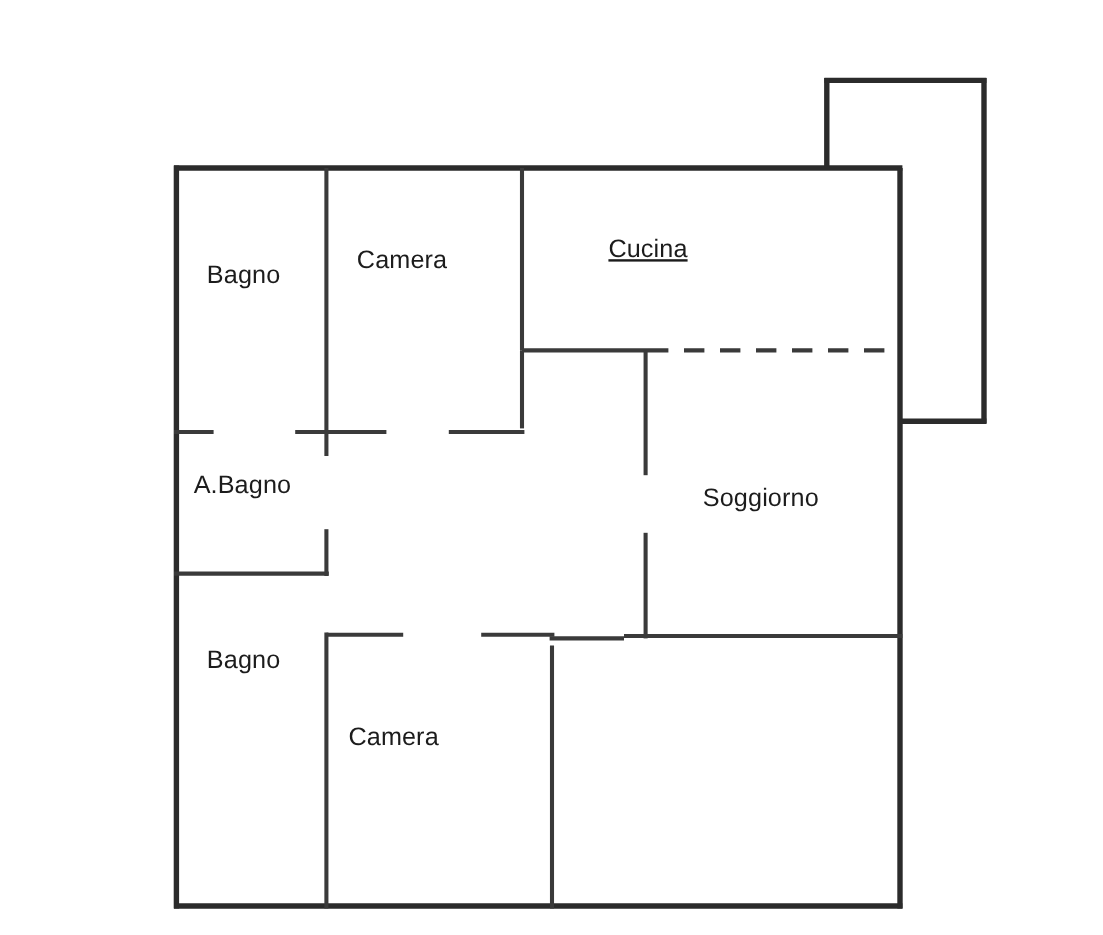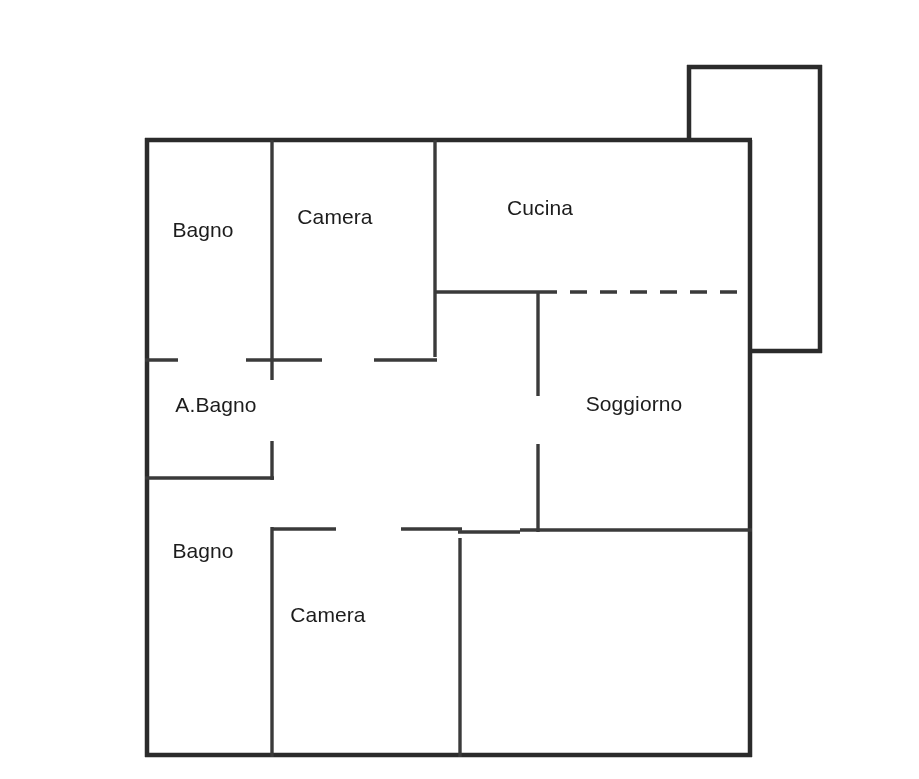--- a/index.html
+++ b/index.html
@@ -119,24 +119,24 @@
 
       <path class="wall-thin" d="M458,532 L520,532"></path>
     </g>
 
   </svg>
 
   <div class="room-label" style="left:203px; top:230px;">Bagno</div>
 
   <div class="room-label" style="left:335px; top:217px;">Camera</div>
 
-  <div class="room-label" style="left:540px; top:208px;">Cucina</div>
+  <div class="room-label" style="left:540px; top:208px;text-decoration:underline;">Cucina</div>
 
-  <div class="room-label" style="left:216px; top:405px;">A.Bagno</div>
+  <div class="room-label" style="left:202px; top:405px;">A.Bagno</div>
 
-  <div class="room-label" style="left:634px; top:404px;">Soggiorno</div>
+  <div class="room-label" style="left:634px; top:416px;">Soggiorno</div>
 
   <div class="room-label" style="left:203px; top:551px;">Bagno</div>
 
   <div class="room-label" style="left:328px; top:615px;">Camera</div>
 
 
 </div>
 
 </body></html>

